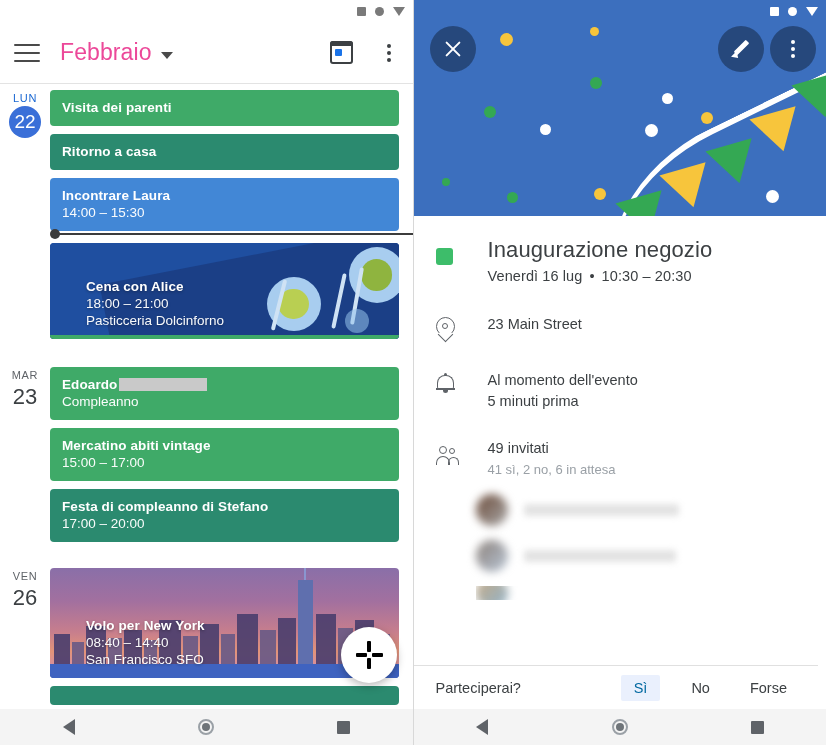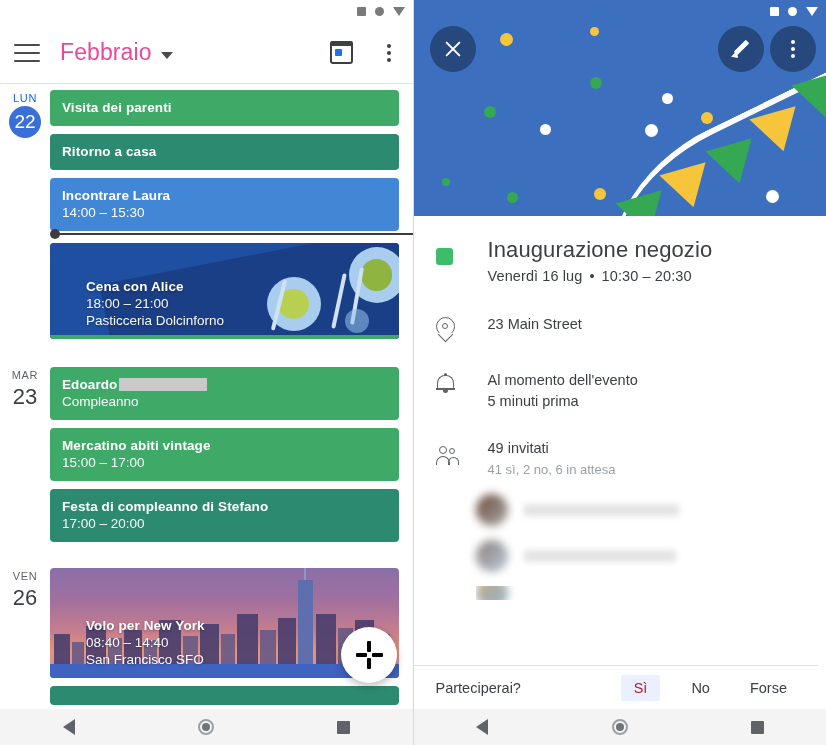--- a/index.html
+++ b/index.html
@@ -164,21 +164,21 @@
   .guest{display:flex;align-items:center;height:32px;margin-bottom:14px;}
   .g-av{width:32px;height:32px;border-radius:50%;flex:0 0 32px;filter:blur(4px);}
   .g-nm{height:12px;margin-left:16px;border-radius:2px;filter:blur(3px);background:#e3e3e3;}
 
   
   .rsvp{position:absolute;left:0;right:8px;bottom:36px;height:44px;background:#fff;
         border-top:1px solid #e0e0e0;display:flex;align-items:center;padding:0 18px 0 22px;
         box-sizing:border-box;z-index:30;}
   .rsvp-q{font-size:14.5px;color:#3c4043;flex:1;}
   .rsvp-b{font-size:14.5px;color:#3c4043;padding:5px 13px;border-radius:2px;cursor:pointer;margin-left:4px;}
-  .rsvp-b.sel{color:#b91c1c;background:#eaf0fd;}
+  .rsvp-b.sel{color:#0369a1;background:#eaf0fd;}
 </style>
 </head>
 <body>
 
 <div class="screens">
 
   <div class="panel left">
 
     <div class="statusbar dark">
       <span class="si si-sq"></span>

